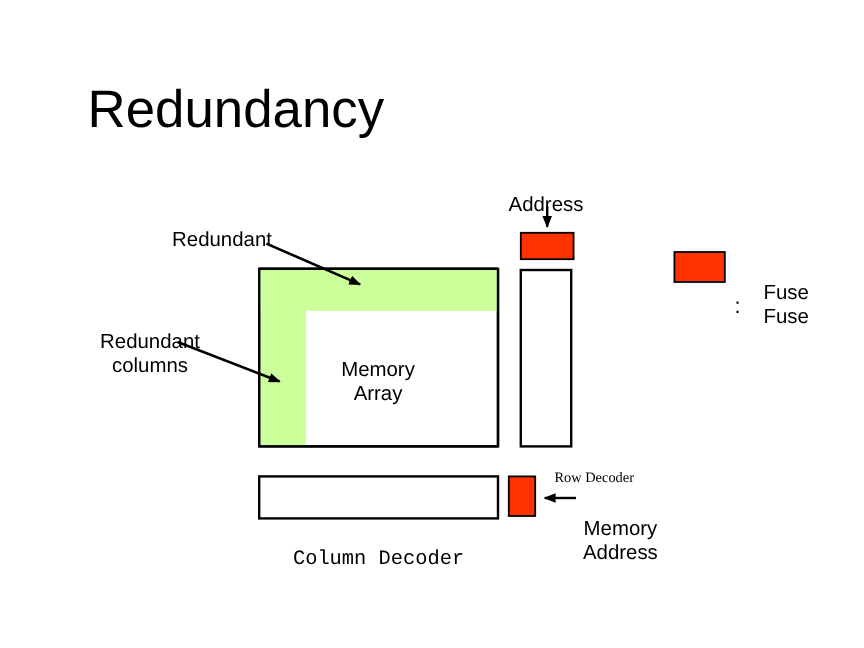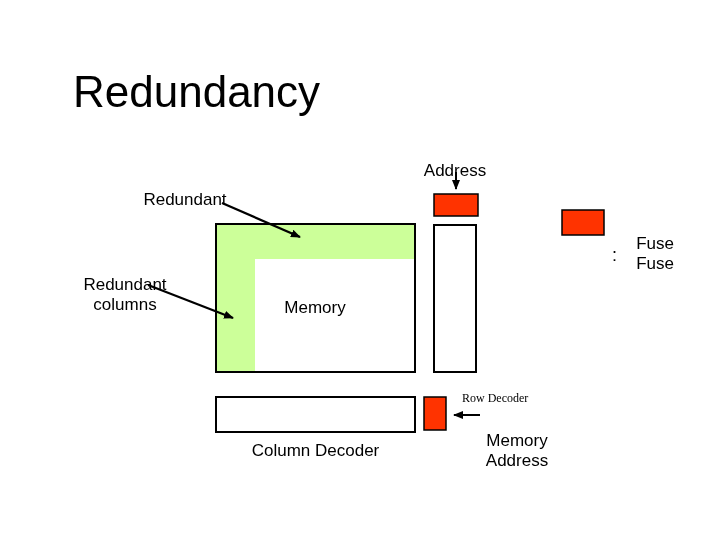--- a/index.html
+++ b/index.html
@@ -53,29 +53,30 @@
   <div>Redundant</div>
 </div>
 
 <div class="abs lbl" style="left:70px; top:242px; width:110px;">
   <div>Redundant</div>
   <div>columns</div>
 </div>
 
 <div class="abs lbl" style="left:265px; top:265px; width:100px;">
   <div>Memory</div>
+  <div>Array</div>
 </div>
 
 <div class="abs lbl" style="left:405px; top:128px; width:100px;">
   <div>Address</div>
 </div>
 
 <div class="abs serif" style="left:462px; top:358px; white-space:nowrap;">Row Decoder</div>
 
-<div class="abs lbl" style="left:216px; top:408px; width:199px;">Column Decoder</div>
+<div class="abs lbl" style="left:216px; top:424px; width:199px;font-family:Liberation Mono, monospace;">Column Decoder</div>
 
 <div class="abs lbl" style="left:472px; top:398px; width:90px;">
   <div>Memory</div>
   <div>Address</div>
 </div>
 
 <div class="abs lbl" style="left:612px; top:212px; font-size:18px;">:</div>
 <div class="abs lbl" style="left:620px; top:201px; width:54px; text-align:right;">
   <div style="padding-left:4px;">Fuse</div>
   <div>Fuse</div>

